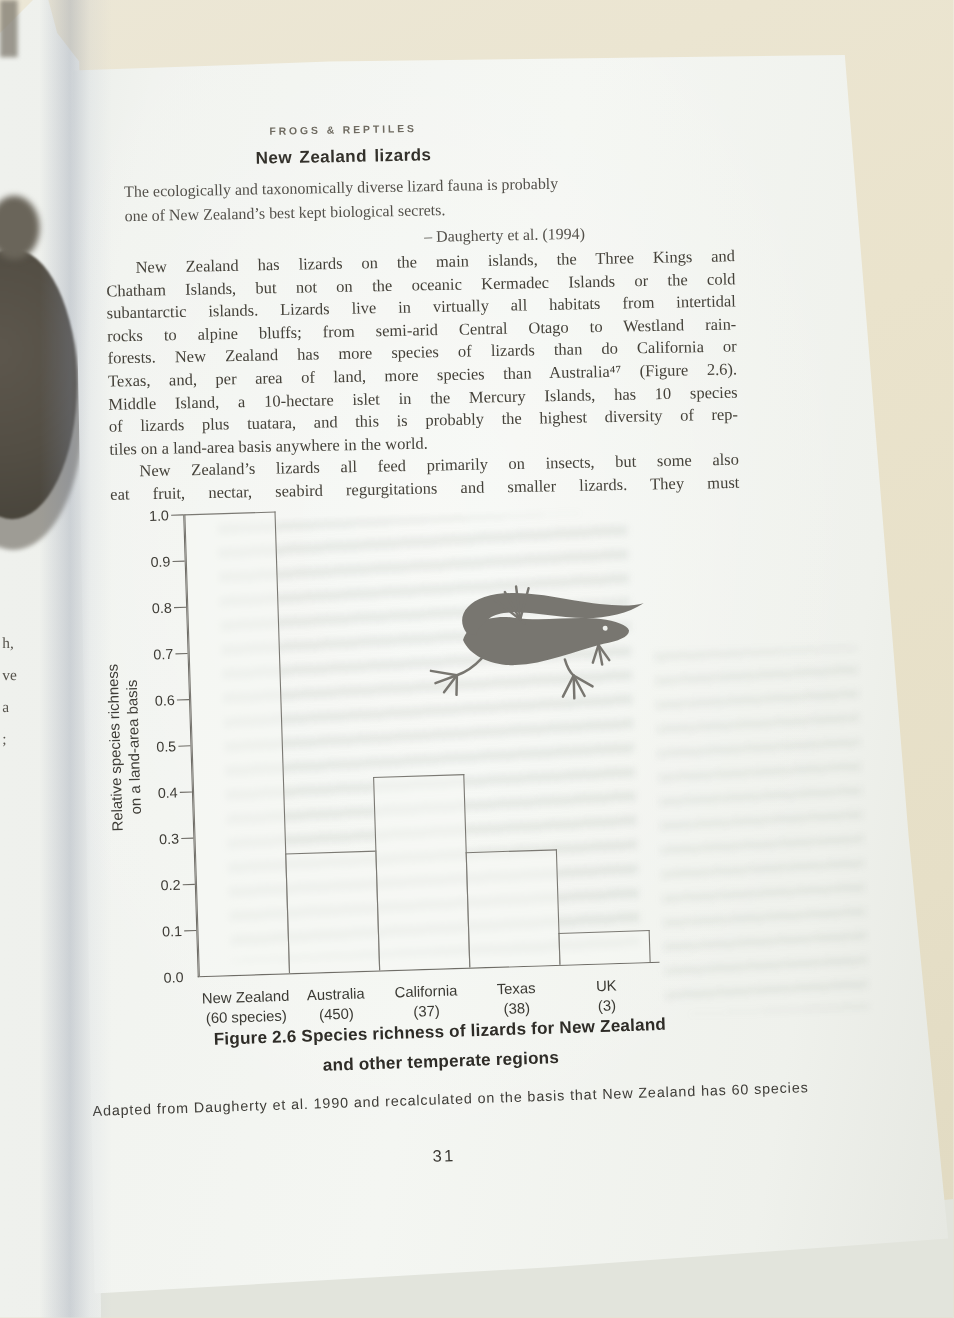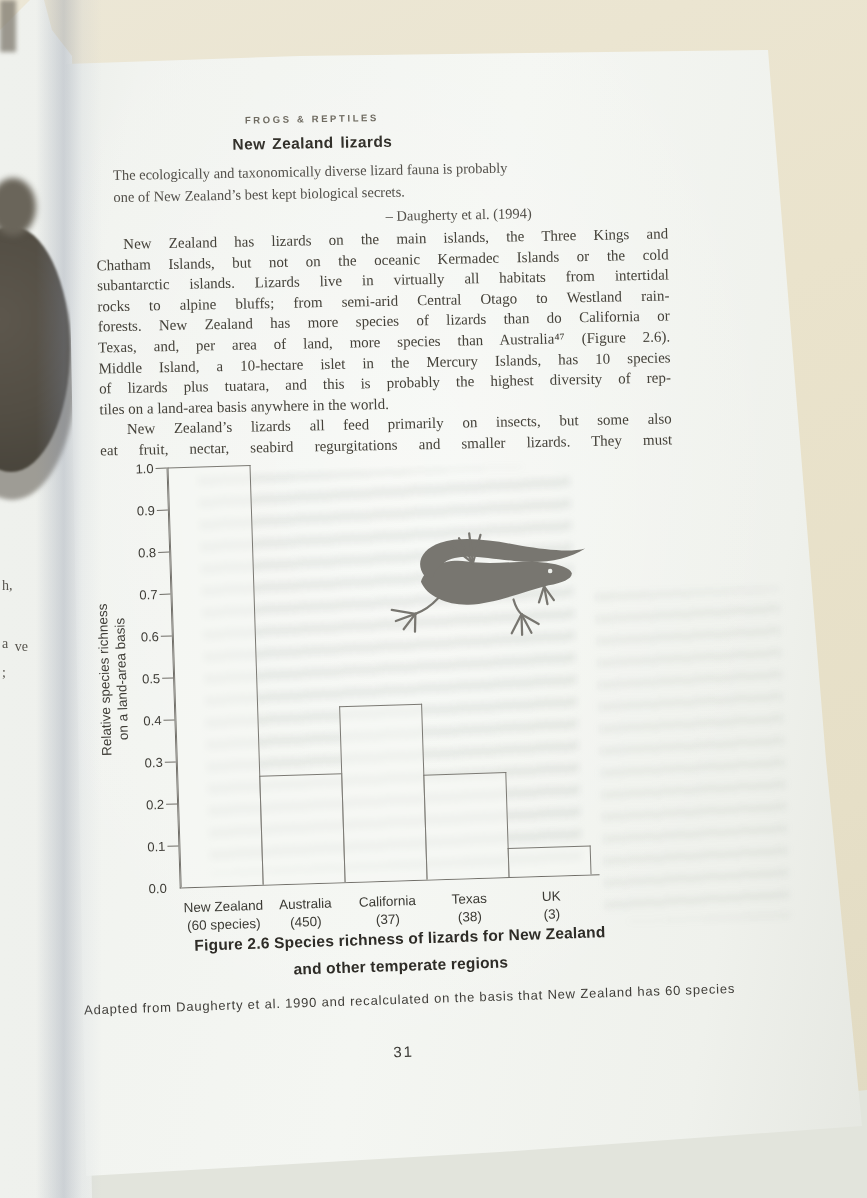--- a/index.html
+++ b/index.html
@@ -135,21 +135,21 @@
 <body>
 
 <div class="abs under-page"></div>
 
 <div class="abs left-page">
   <div class="abs blob-light"></div>
   <div class="abs blob-dark"></div>
   <div class="abs blob-top"></div>
   <div id="fragments">
       <div class="fragment" style="top: 578px;">h,</div>
-      <div class="fragment" style="top: 639px; text-align: right;">ve</div>
+      <div class="fragment" style="top: 607px;">ve</div>
       <div class="fragment" style="top: 636px;">a</div>
       <div class="fragment" style="top: 665px;">;</div>
     </div>
 </div>
 
 <div class="abs corner-shadow"></div>
 
 <div class="abs main-page">
 
   <div class="abs block-top">

